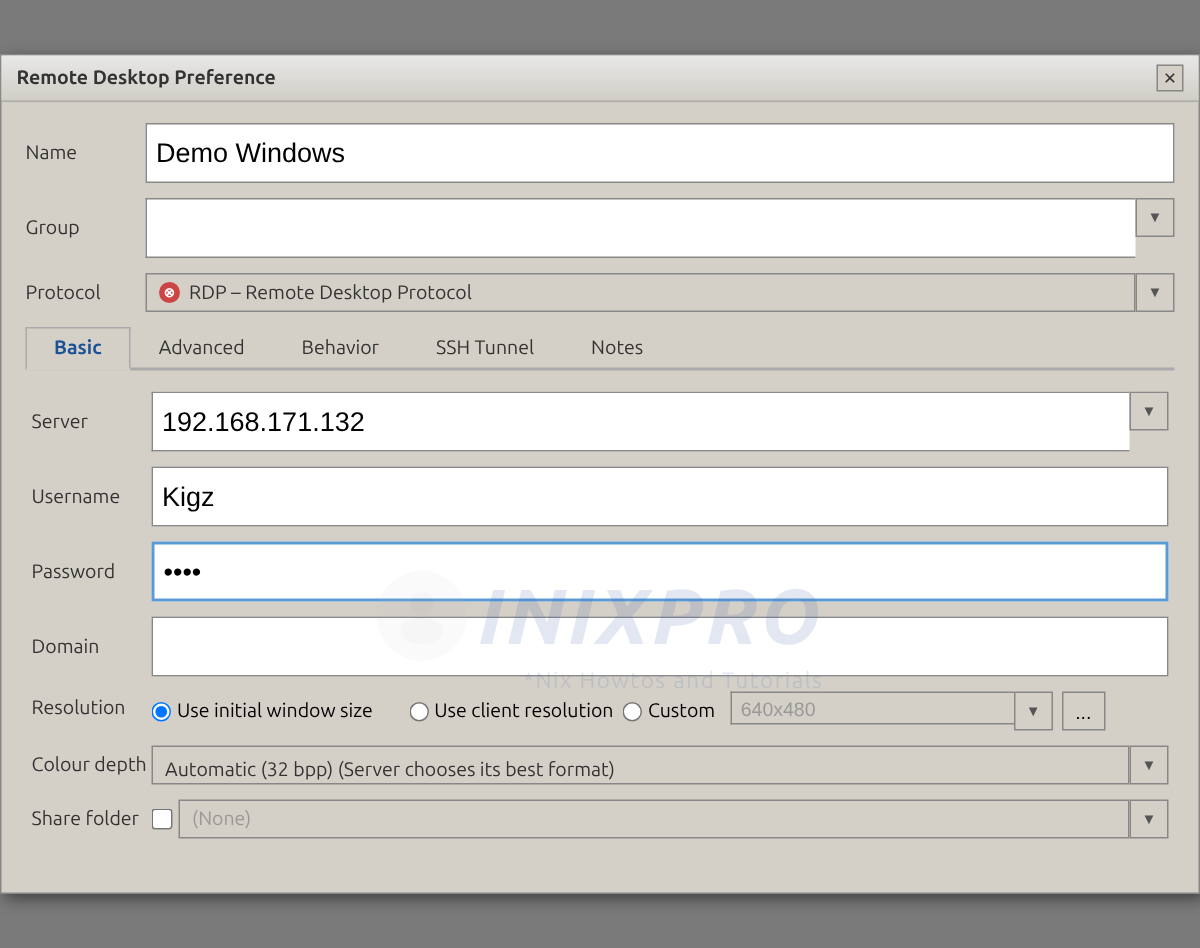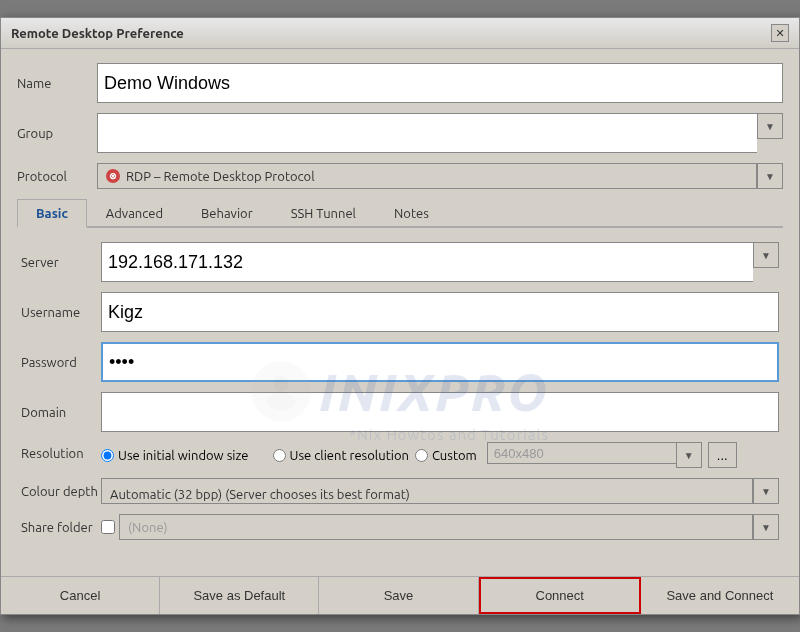--- a/index.html
+++ b/index.html
@@ -373,20 +373,13 @@
                 <span>(None)</span>
               </div>
               <div class="dropdown-btn">▼</div>
             </div>
           </div>
         </div>
       </div>
     </div>
   </div>
 
-  <div class="footer">
-    <button class="footer-btn">Cancel</button>
-    <button class="footer-btn">Save as Default</button>
-    <button class="footer-btn">Save</button>
-    <button class="footer-btn highlighted">Connect</button>
-    <button class="footer-btn">Save and Connect</button>
-  </div>
 </div>
 
 </body></html>

